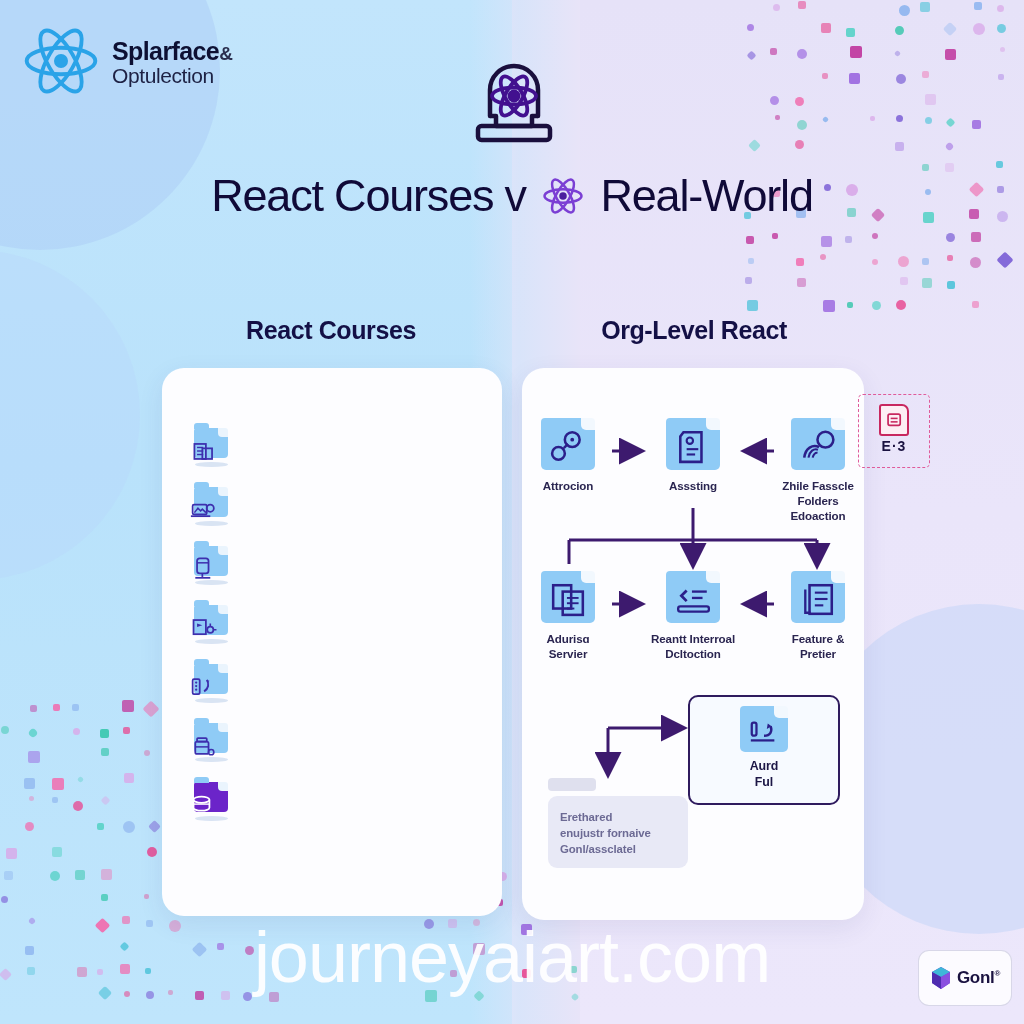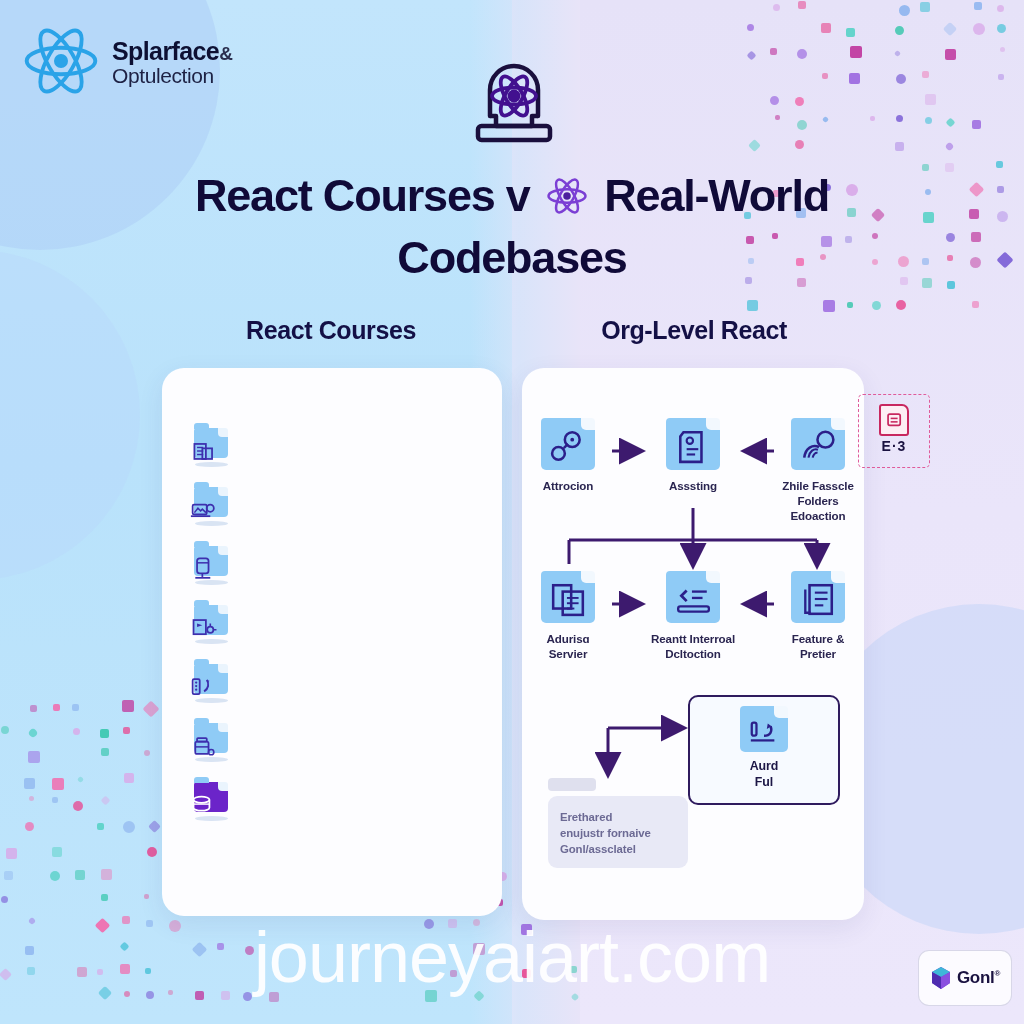--- a/index.html
+++ b/index.html
@@ -36,21 +36,21 @@
   #brand-logo { width:78px; height:78px; }
   #brand-text { padding-top:4px; }
   #brand-name { font-size:25px; font-weight:700; color:#0d1033; letter-spacing:-.6px; line-height:1.05; }
   #brand-name .amp { font-size:19px; font-weight:600; color:#2b2f4f; }
   #brand-sub { font-size:21px; font-weight:400; color:#1d2144; letter-spacing:-.4px; line-height:1.15; }
 
   #hero-icon { position:absolute; left:462px; top:52px; width:104px; height:96px; }
 
   #title {
     position:absolute; left:110px; top:168px; width:804px;
-    text-align:center; font-size:45px; font-weight:700; line-height:1.25;
+    text-align:center; font-size:45px; font-weight:400; line-height:1.25;
     color:#100a38; letter-spacing:-1.2px;
   }
   #title .react-mark { display:inline-block; vertical-align:-6px; margin:0 5px; }
 
   
   .col-title {
     position:absolute; top:316px; font-size:25px; font-weight:600;
     color:#141046; letter-spacing:-.4px; text-align:center;
   }
   #col-title-left  { left:166px; width:330px; }
@@ -360,21 +360,20 @@
   <span>React Courses v</span>
   <span class="react-mark">
     <svg viewBox="0 0 100 100" width="42" height="42">
       <ellipse cx="50" cy="50" rx="44" ry="16" fill="none" stroke="#7b3fd4" stroke-width="6"></ellipse>
       <ellipse cx="50" cy="50" rx="44" ry="16" fill="none" stroke="#7b3fd4" stroke-width="6" transform="rotate(60 50 50)"></ellipse>
       <ellipse cx="50" cy="50" rx="44" ry="16" fill="none" stroke="#7b3fd4" stroke-width="6" transform="rotate(120 50 50)"></ellipse>
       <circle cx="50" cy="50" r="9" fill="#4b1f9e"></circle>
     </svg>
   </span>
   <span>Real-World</span><br>
-  <span>Codebases</span>
 </h1>
 
 <div class="col-title" id="col-title-left">React Courses</div>
 <div class="col-title" id="col-title-right">Org-Level React</div>
 
 <div class="card" id="card-left">
   <div id="course-list">
       <div class="list-item">
         <span class="li-icon">
        <span class="fldr tab notch" style=""></span>

